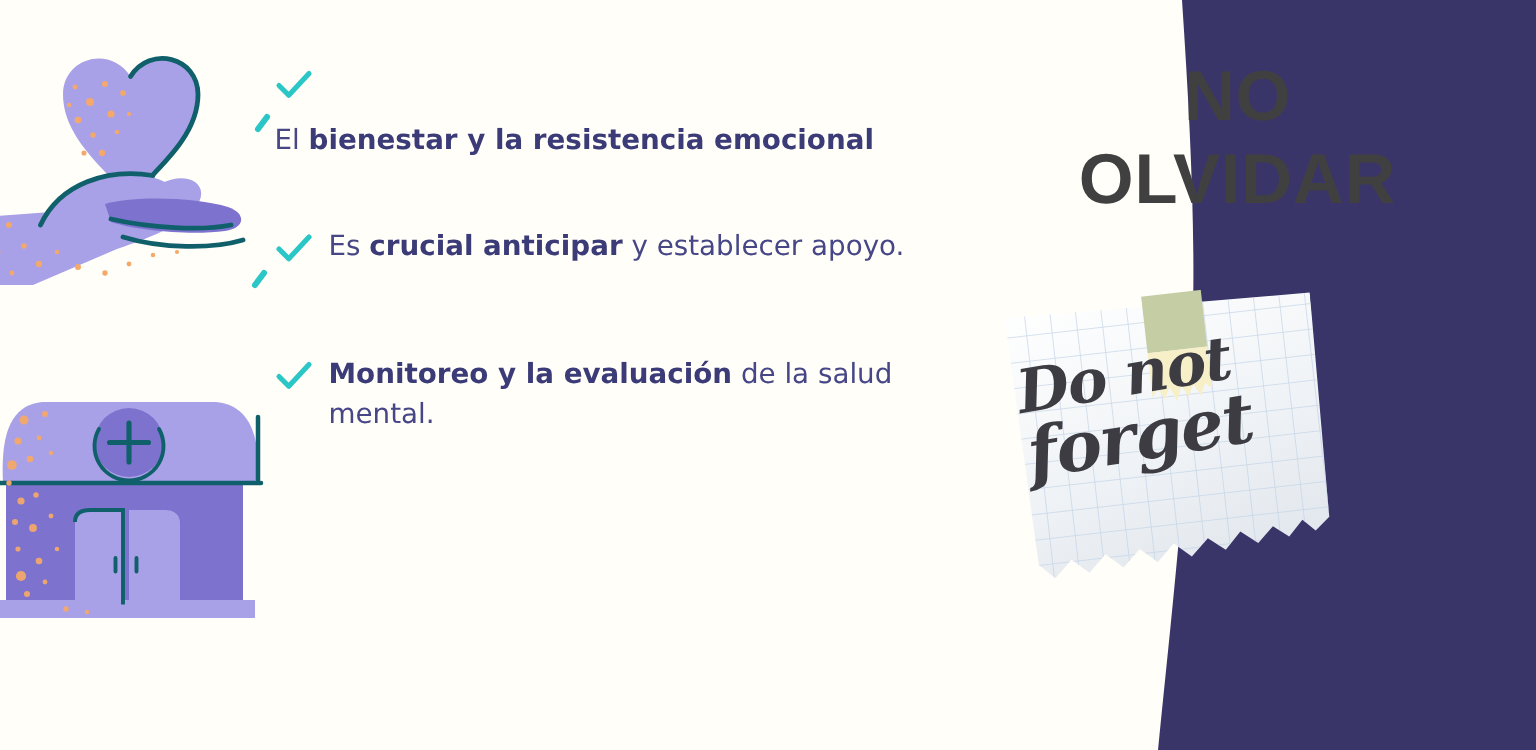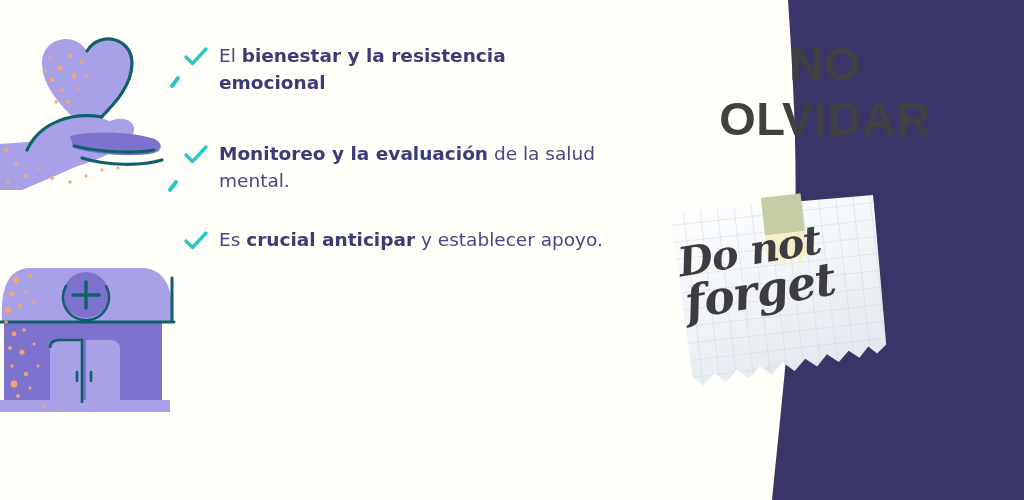--- a/index.html
+++ b/index.html
@@ -178,45 +178,45 @@
           <circle cx="40" cy="96" r="1.6"></circle>
         <circle cx="50" cy="158" r="1.8"></circle>
           <circle cx="64" cy="160" r="1.5"></circle>
         <circle cx="12" cy="74" r="1.8"></circle>
       </g>
     </svg>
   </div>
 
   <div id="bullets">
 
-    <div class="bullet" style="margin-bottom:44px;">
+    <div class="bullet" style="margin-bottom:44px;flex-direction:column;">
       <span class="check">
         <svg width="26" height="26" viewBox="0 0 26 26">
             <path d="M3 13 L9.5 19.5 L23 5" fill="none" stroke="#2BC6C6" stroke-width="3.4" stroke-linecap="round" stroke-linejoin="round"></path>
           </svg>
       </span>
       <span class="btext"><span>El </span><b>bienestar y la resistencia emocional</b><span></span></span>
+    </div>
+
+    <div class="bullet" style="margin-bottom:52px;">
+      <span class="check">
+        <svg width="26" height="26" viewBox="0 0 26 26">
+            <path d="M3 13 L9.5 19.5 L23 5" fill="none" stroke="#2BC6C6" stroke-width="3.4" stroke-linecap="round" stroke-linejoin="round"></path>
+          </svg>
+      </span>
+      <span class="btext"><span> Es </span><b>crucial anticipar</b><span> y establecer apoyo.</span></span>
     </div>
 
     <div class="bullet" style="margin-bottom:32px;">
       <span class="check">
         <svg width="26" height="26" viewBox="0 0 26 26">
             <path d="M3 13 L9.5 19.5 L23 5" fill="none" stroke="#2BC6C6" stroke-width="3.4" stroke-linecap="round" stroke-linejoin="round"></path>
           </svg>
       </span>
       <span class="btext"><span></span><b>Monitoreo y la evaluación</b><span> de la salud mental.</span></span>
-    </div>
-
-    <div class="bullet" style="margin-bottom:52px;">
-      <span class="check">
-        <svg width="26" height="26" viewBox="0 0 26 26">
-            <path d="M3 13 L9.5 19.5 L23 5" fill="none" stroke="#2BC6C6" stroke-width="3.4" stroke-linecap="round" stroke-linejoin="round"></path>
-          </svg>
-      </span>
-      <span class="btext"><span> Es </span><b>crucial anticipar</b><span> y establecer apoyo.</span></span>
     </div>
 
 
   </div>
 
   <div id="right-panel">
     <svg class="shape" width="430" height="500" viewBox="0 0 430 500" preserveAspectRatio="none">
       <path d="M194 0 C200 90, 204 170, 200 250 C196 330, 186 420, 178 500 L430 500 L430 0 Z" fill="#3A3568"></path>
     </svg>
 

